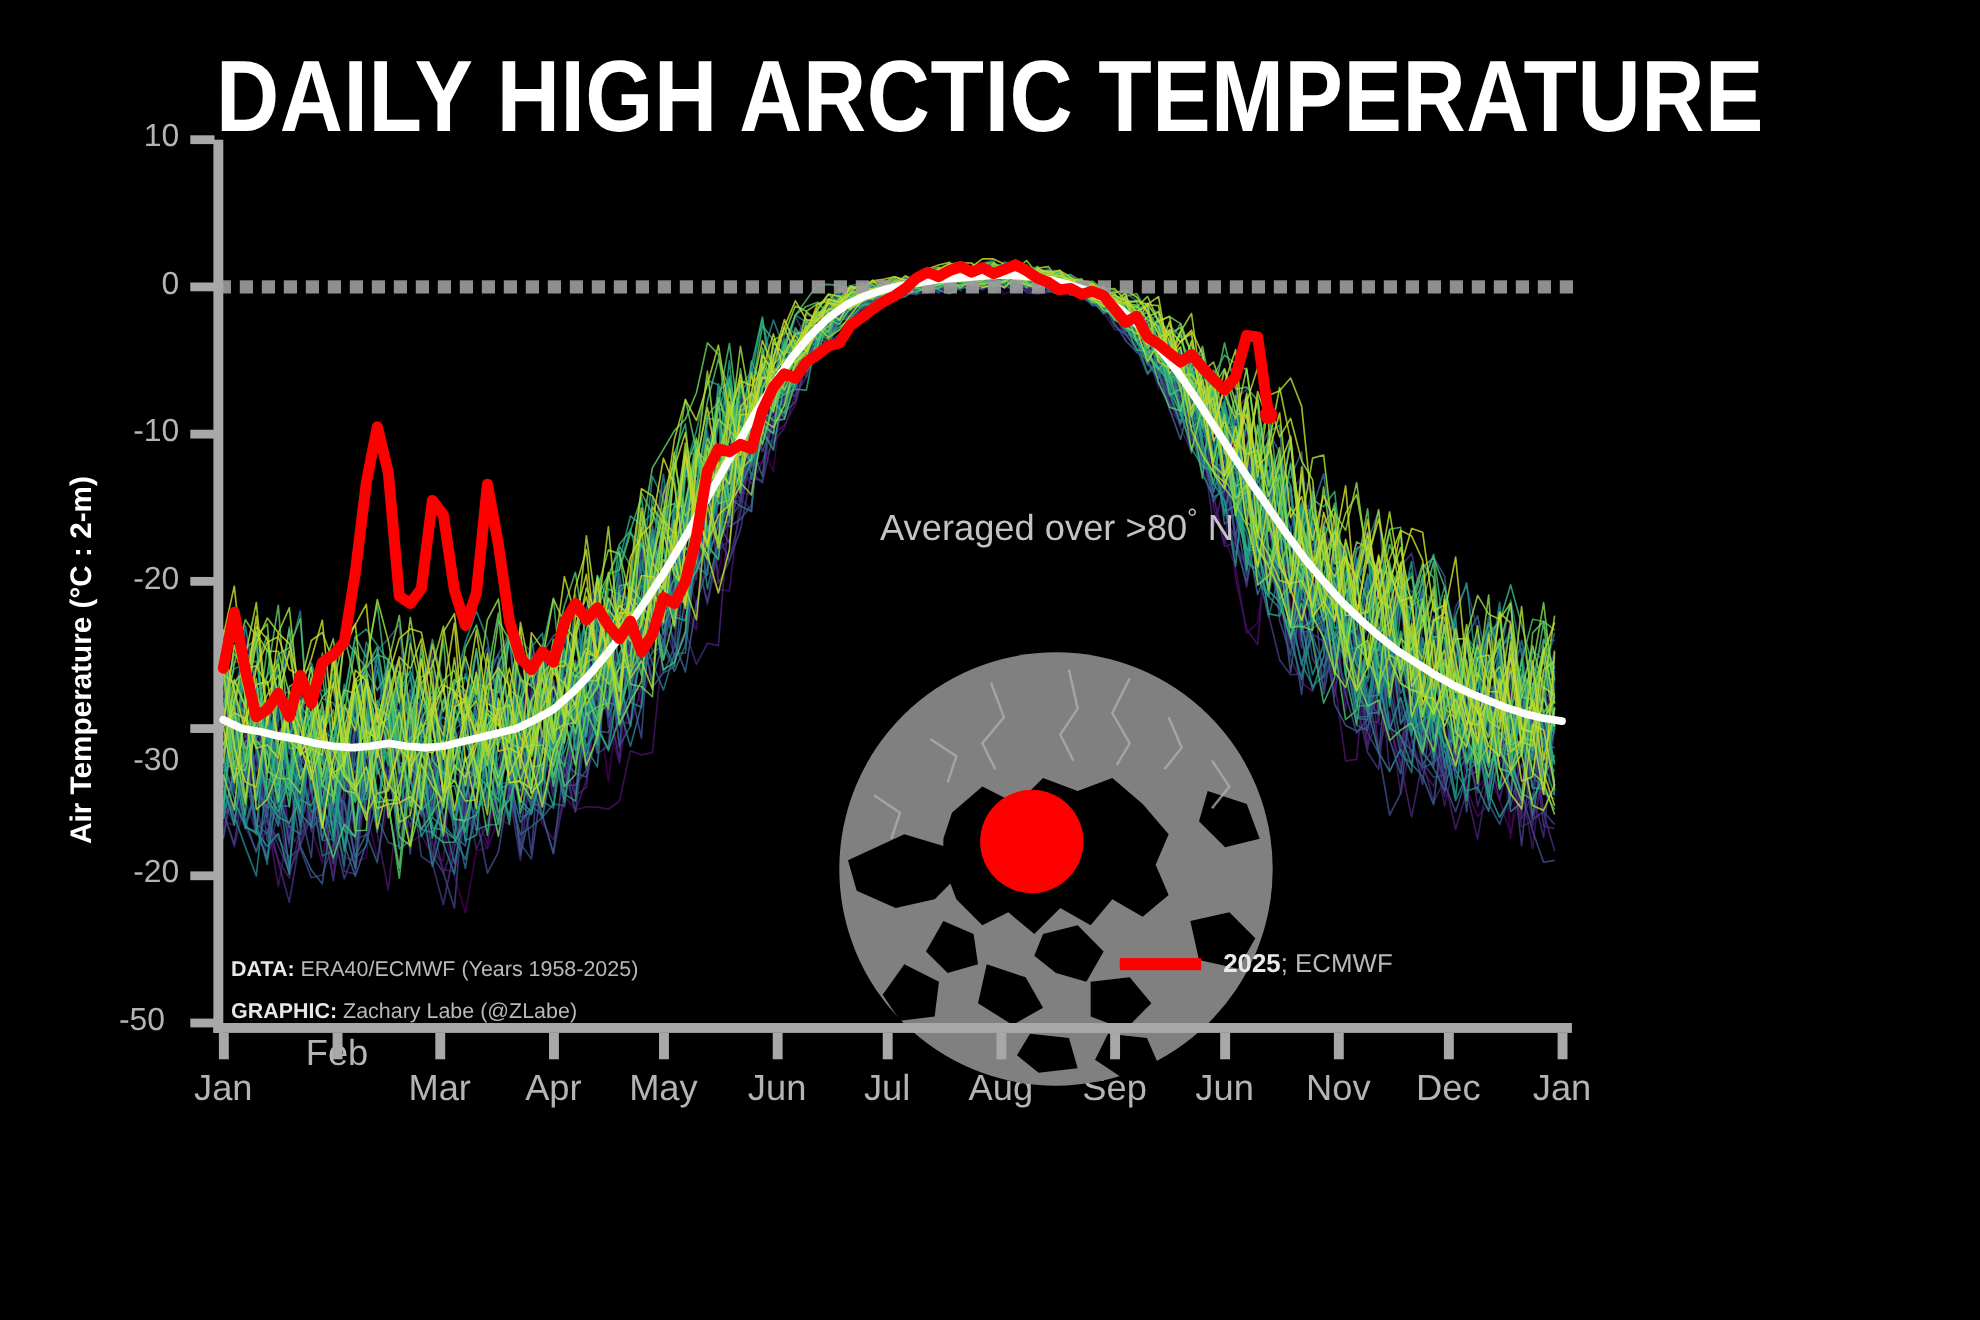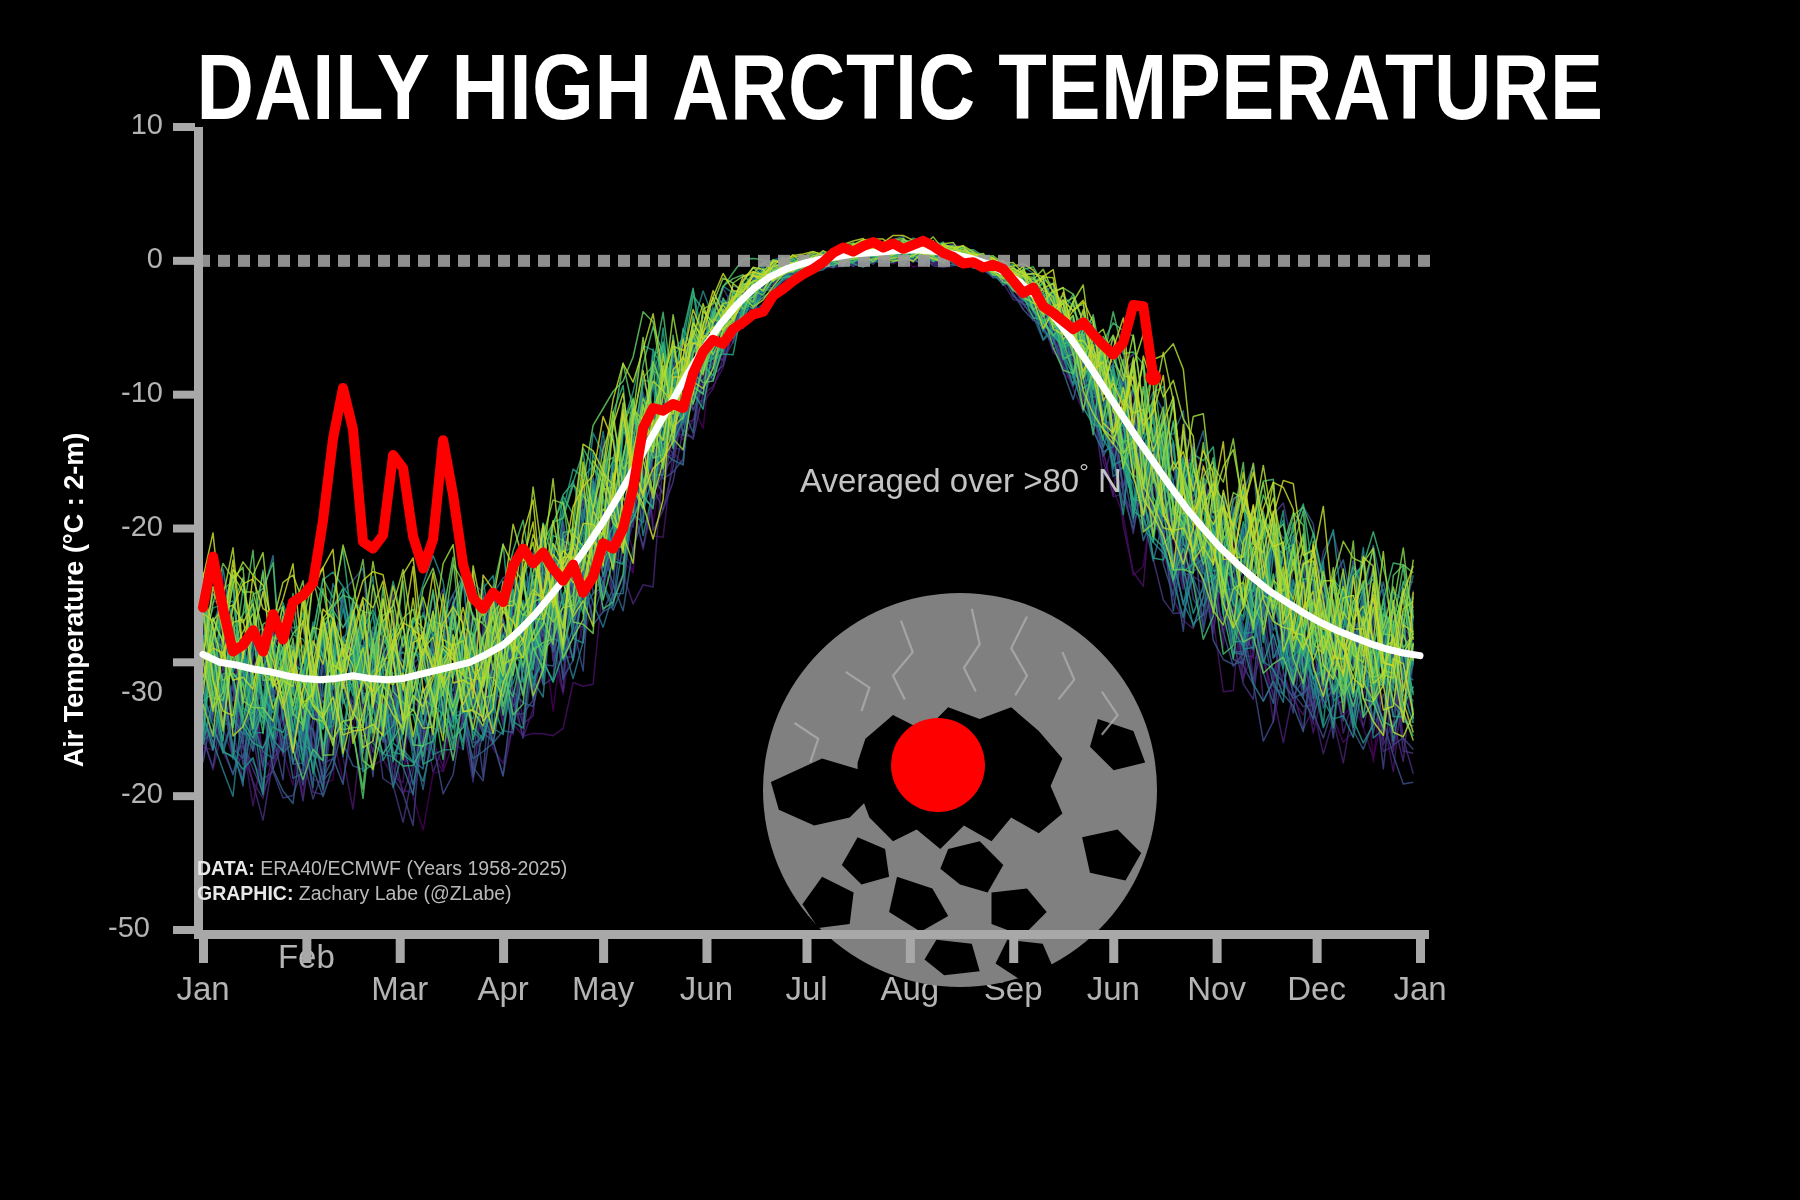--- a/index.html
+++ b/index.html
@@ -25,21 +25,21 @@
   svg{position:absolute; left:0; top:0;}
 
   #annot-avg{
     position:absolute; color:#c3c3c3; font-size:33px; white-space:nowrap;
     left:800px; top:458px;
   }
   #annot-avg .deg{font-size:24px; vertical-align:super;}
 
   #credits{position:absolute; left:197px; top:856px; line-height:1.30; font-size:19.5px; color:#b9b9b9; white-space:nowrap;}
   #credits .k{font-weight:bold; color:#e8e8e8;}
-  #credits div{margin:0;}
+  #credits div{margin:13px;}
 
   #legend{position:absolute; left:1018px; top:858px; font-size:0;}
   .legend-row{display:flex; align-items:center; height:36px; margin-bottom:14px;}
   .legend-swatch{width:74px; height:11px; margin-right:20px; flex:0 0 auto;}
   .legend-text{font-size:23.5px; color:#b9b9b9; white-space:nowrap;}
   .legend-text b{color:#eaeaea;}
 </style>
 </head>
 <body>
 
@@ -263,15 +263,19 @@
   <div id="annot-avg">
     <span>Averaged over &gt;80</span><span class="deg">°</span><span> N</span>
   </div>
 
   <div id="credits">
     <div><span class="k">DATA:</span><span> ERA40/ECMWF (Years 1958-2025)</span></div>
     <div><span class="k">GRAPHIC:</span><span> Zachary Labe (@ZLabe)</span></div>
   </div>
 
   <div id="legend">
+      <div class="legend-row">
+        <div class="legend-swatch" style="background: rgb(255, 0, 0);"></div>
+        <div class="legend-text"><b>2025</b>; ECMWF</div>
+      </div>
     </div>
 
 </div>
 
 </body></html>

